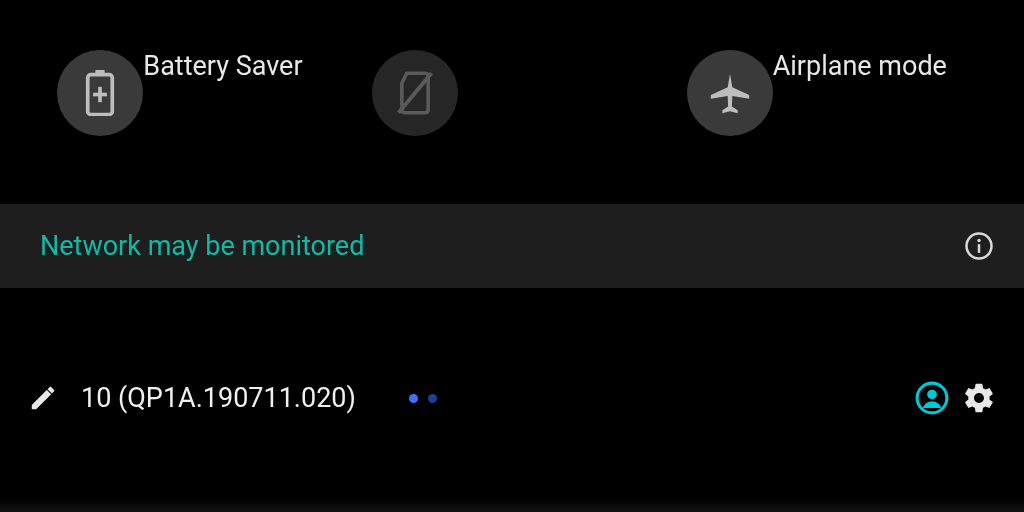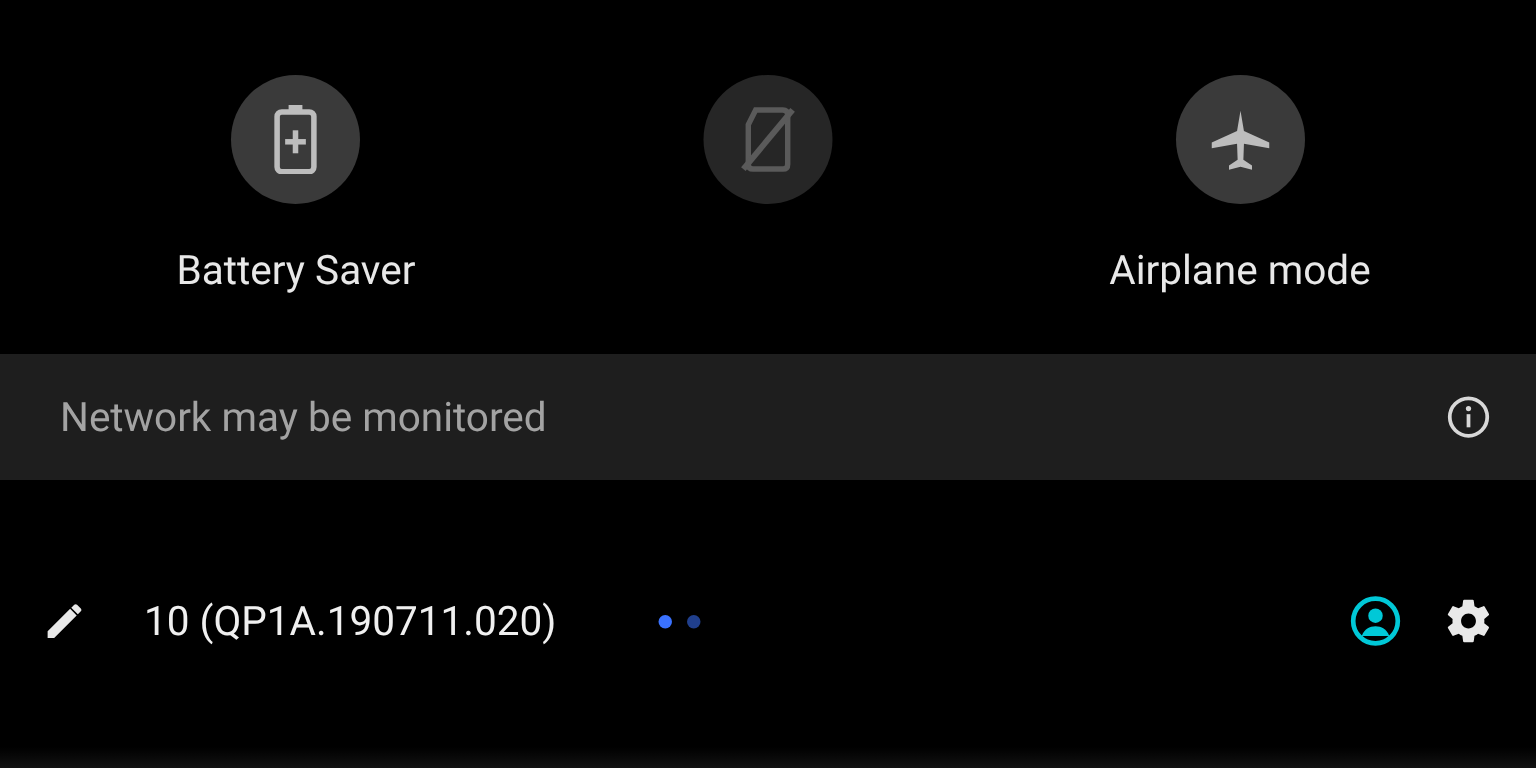--- a/index.html
+++ b/index.html
@@ -19,22 +19,21 @@
   }
   .tiles {
     display: flex;
     justify-content: space-around;
     align-items: flex-start;
     padding: 50px 40px 40px 40px;
     background: #000;
   }
   .tile {
     display: flex;
-    flex-direction: column;
-    align-items: center;
+    flex-direction: row;
     width: 280px;
   }
   .tile-circle {
     width: 86px;
     height: 86px;
     border-radius: 50%;
     background: #3a3a3a;
     display: flex;
     align-items: center;
     justify-content: center;
@@ -47,35 +46,35 @@
     color: #e8e8e8;
     font-size: 27px;
     font-weight: 400;
   }
   .tile-label.disabled {
     color: #8a8a8a;
   }
 
   .banner {
     background: #1e1e1e;
-    color: #a3a3a3;
+    color: #14b8a6;
     font-size: 27px;
     padding: 26px 30px 26px 40px;
     display: flex;
     align-items: center;
     justify-content: space-between;
   }
   .banner .info-icon { color: #d0d0d0; }
 
   .footer {
     background: #000;
     display: flex;
     align-items: center;
     padding: 20px 28px 24px 28px;
-    gap: 28px;
+    gap: 13px;
     flex: 1;
   }
   .footer .spacer { flex: 1; }
   .build-text {
     color: #f0f0f0;
     font-size: 27px;
     font-weight: 400;
     margin-left: 10px;
   }
   .page-dots {

